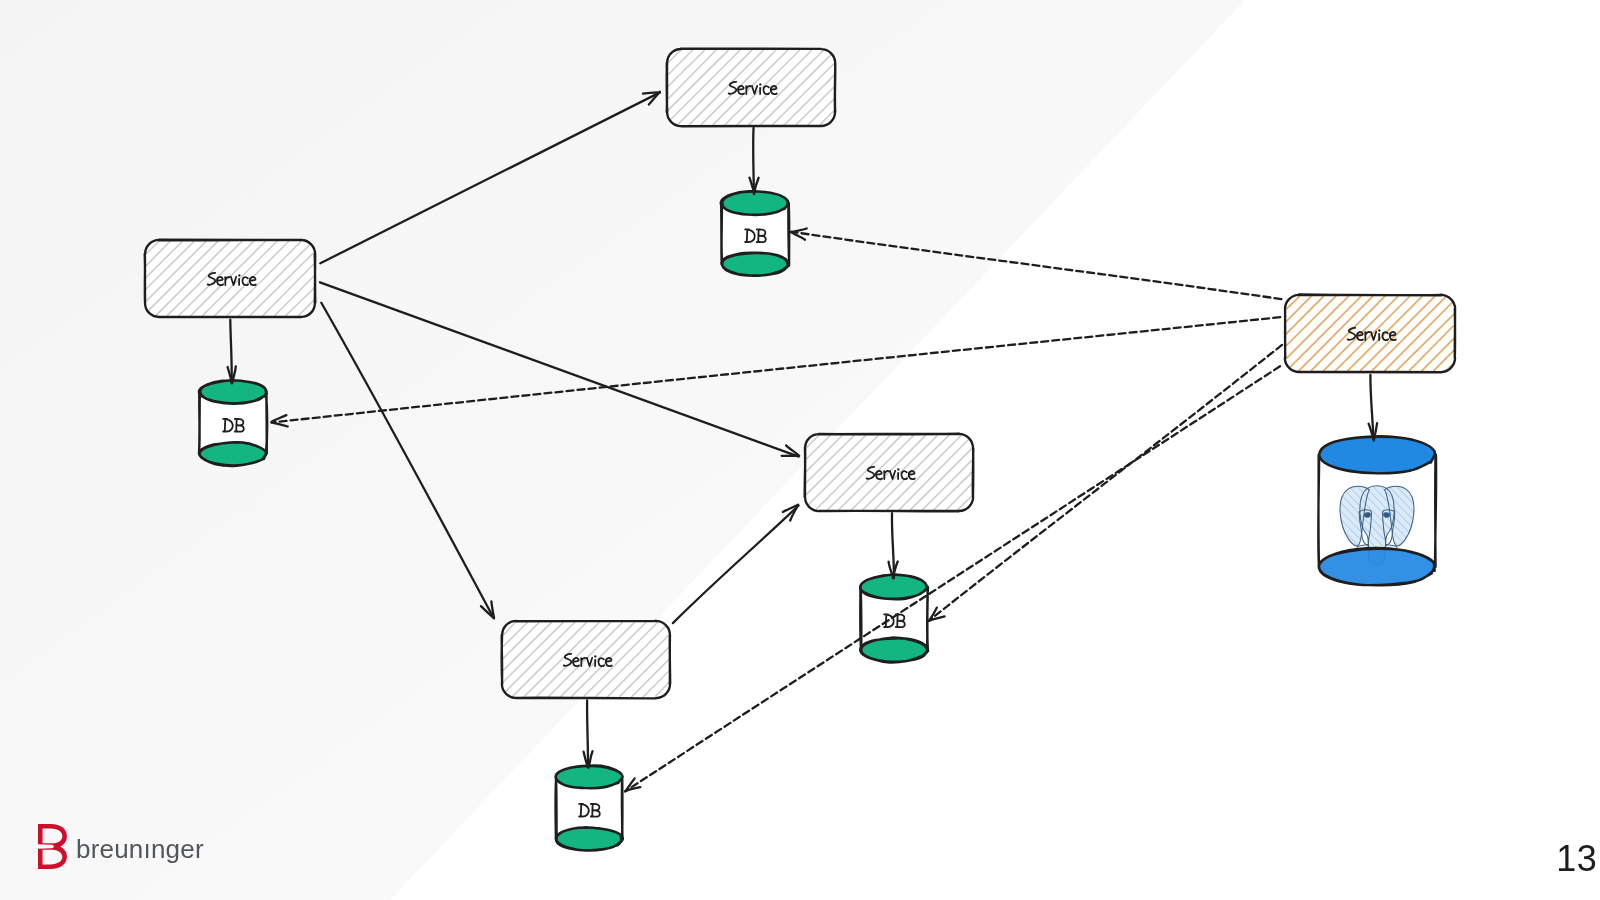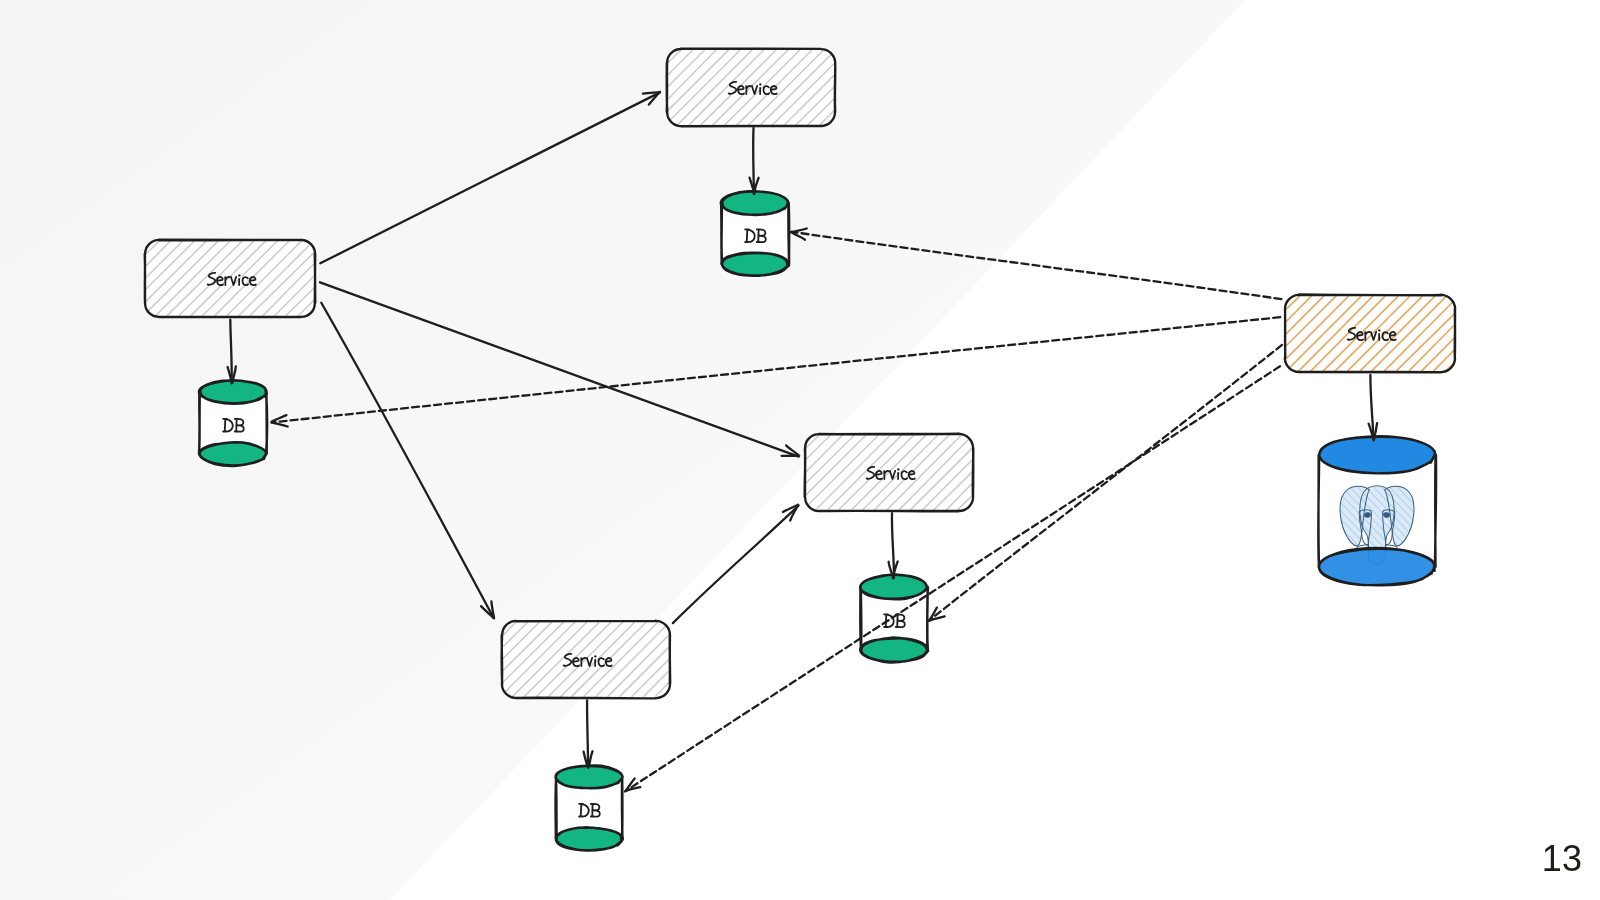--- a/index.html
+++ b/index.html
@@ -1,21 +1,21 @@
 <!DOCTYPE html>
 <html><head>
 <meta charset="utf-8">
 <style>
   html,body{margin:0;padding:0;background:#fff;}
   body{width:1600px;height:900px;overflow:hidden;font-family:"Liberation Sans",sans-serif;}
   #slide{position:relative;width:1600px;height:900px;background:#ffffff;}
   svg{display:block;}
   #canvas{position:absolute;left:0;top:0;}
   #logo{position:absolute;left:38px;top:824px;width:190px;height:46px;}
-  #pageno{position:absolute;left:1527px;top:837px;width:70px;text-align:center;
+  #pageno{position:absolute;left:1527px;top:837px;width:70px;text-align:right;
           font-family:"Liberation Sans",sans-serif;font-size:36px;color:#1d1d1b;
           letter-spacing:0.3px;line-height:44px;}
 </style>
 </head>
 <body>
 
 <div id="slide">
 <svg id="canvas" width="1600" height="900" viewBox="0 0 1600 900" xmlns="http://www.w3.org/2000/svg">
   <defs>
     <linearGradient id="bgshade" x1="0" y1="0" x2="1" y2="1">
@@ -258,14 +258,23 @@
 </g>
 <g>
 <path d="M1282.0 344.9C1160.6 441.3 1041.2 531.8 928.7 620.8" fill="none" stroke="#1e1e1e" stroke-width="2.3" stroke-linecap="round" stroke-dasharray="7 4.1"></path>
 <path d="M936.9 607.6C934.5 612.5 932.3 616.3 929.0 620.9 M929.3 620.6C933.6 618.7 938.9 618.1 944.6 616.4" fill="none" stroke="#1e1e1e" stroke-width="2.3" stroke-linecap="round" stroke-linejoin="round"></path>
 </g>
 <g>
 <path d="M1280.0 366.3C1051.7 514.7 836.5 653.6 625.2 791.3" fill="none" stroke="#1e1e1e" stroke-width="2.3" stroke-linecap="round" stroke-dasharray="7 4.1"></path>
 <path d="M634.7 778.4C631.3 782.7 628.8 786.7 625.2 791.4 M625.3 791.2C629.8 789.4 635.0 788.3 640.3 787.2" fill="none" stroke="#1e1e1e" stroke-width="2.3" stroke-linecap="round" stroke-linejoin="round"></path>
 </g>
 </svg>
+<div id="logo">
+<svg width="190" height="46" viewBox="0 0 190 46" xmlns="http://www.w3.org/2000/svg">
+        <g transform="translate(0,0) scale(0.9667,0.9783)" fill="#ce0e2d" fill-rule="evenodd">
+          <path d="M0 0 L13.4 0 C23.2 0 29.9 5.0 29.9 12.4 C29.9 17.6 26.8 21.6 21.4 23.8 L29.4 29.6 L26.6 31.4 L14.8 21.3 L0 20.7 Z M4.7 4.7 L13.1 4.7 C20.2 4.7 25.2 7.7 25.2 12.4 C25.2 16.5 21.4 19.3 15.2 19.8 L4.7 19.8 Z" fill="#ce0e2d"></path>
+          <path d="M0 46 L13.4 46 C23.2 46 29.9 41.0 29.9 33.6 C29.9 28.4 26.8 24.4 21.4 22.2 L29.4 16.4 L26.6 14.6 L14.8 24.7 L0 25.3 Z M4.7 41.3 L13.1 41.3 C20.2 41.3 25.2 38.3 25.2 33.6 C25.2 29.5 21.4 26.7 15.2 26.2 L4.7 26.2 Z" fill="#ce0e2d"></path>
+        </g>
+        <text x="38" y="34" font-family="Liberation Sans, sans-serif" font-size="26" font-weight="300" fill="#53565a" letter-spacing="0.2">breunınger</text>
+      </svg>
+</div>
 <div id="pageno">13</div>
 </div>
 
 </body></html>

